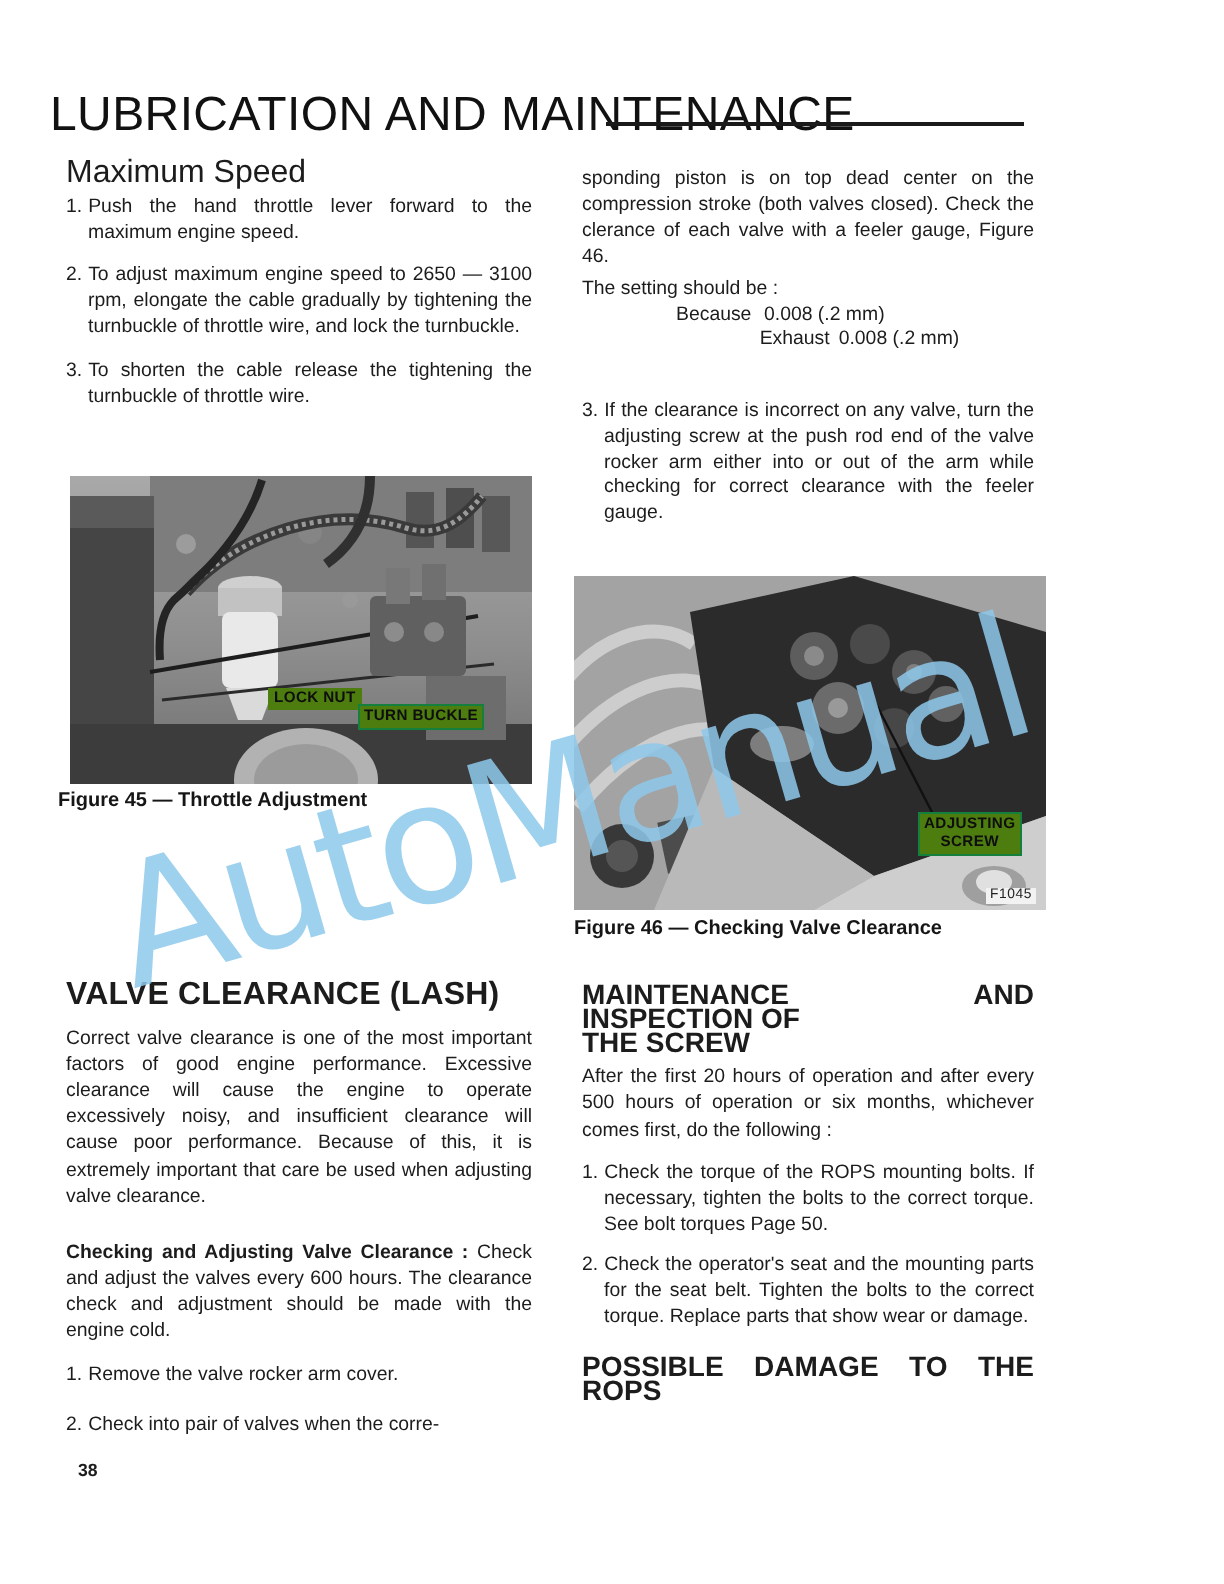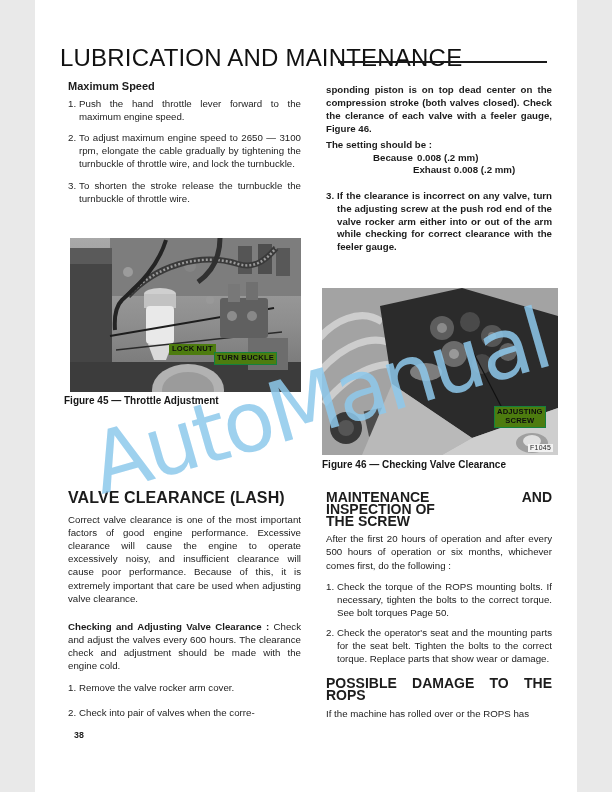--- a/index.html
+++ b/index.html
@@ -1,31 +1,31 @@
 <!DOCTYPE html>
 <html><head>
 <meta charset="utf-8">
 <style>
   html,body{margin:0;padding:0;background:#e9e9e9;}
   .page{
-    position:relative;width:542px;height:792px;background:#ffffff;
+    position:relative;width:612px;height:792px;background:#ffffff;
     font-family:"Liberation Sans",sans-serif;color:#1c1c1c;overflow:hidden;
     margin:0 auto;
   }
   
   .header-title{
     position:absolute;left:25px;top:44px;font-size:24px;font-weight:normal;
     letter-spacing:0.2px;color:#111;white-space:nowrap;
   }
   .header-rule{position:absolute;left:303px;top:61px;width:209px;height:2px;background:#1a1a1a;}
   
   .col{position:absolute;width:233px;}
   .colR{position:absolute;width:226px;}
   .body-text{font-size:9.7px;line-height:13.1px;text-align:justify;color:#1c1c1c;}
-  .h-small{font-size:11px;font-weight:bold;margin:0 0 4px 0;}
+  .h-small{font-size:16px;font-weight:normal;margin:0 0 4px 0;}
   .h-section{font-size:16px;font-weight:bold;margin:0 0 9px 0;letter-spacing:0.1px;}
   .h-mid{font-size:14px;font-weight:bold;line-height:11.8px;margin:0;}
   .li{padding-left:11px;text-indent:-11px;margin-top:8px;}
   .li .num{margin-right:3px;}
   .caption{position:absolute;font-size:10px;font-weight:bold;color:#161616;white-space:nowrap;}
   .set-row{padding-left:47px;line-height:12.6px;}
   .set-label{display:inline-block;width:44px;}
   .page-number{position:absolute;left:39px;top:730px;font-size:8.8px;font-weight:bold;}
   
   .photo{position:absolute;overflow:hidden;background:#8d8d8d;}
@@ -57,21 +57,21 @@
 
   <div class="col body-text" style="left:33px;top:80px;">
     <div class="h-small">Maximum Speed</div>
     <div class="li" style="margin-top:3px;">
       <span class="num">1.</span><span>Push the hand throttle lever forward to the maximum engine speed.</span>
     </div>
     <div class="li">
       <span class="num">2.</span><span>To adjust maximum engine speed to 2650 — 3100 rpm, elongate the cable gradually by tightening the turnbuckle of throttle wire, and lock the turnbuckle.</span>
     </div>
     <div class="li">
-      <span class="num">3.</span><span>To shorten the stroke release the turnbuckle the turnbuckle of throttle wire.</span>
+      <span class="num">3.</span><span>To shorten the cable release the tightening the turnbuckle of throttle wire.</span>
     </div>
   </div>
 
   <div class="photo" style="left:35px;top:238px;width:231px;height:154px;">
     <svg viewBox="0 0 231 154" preserveAspectRatio="none">
       <defs>
         <linearGradient id="g45" x1="0" y1="0" x2="0" y2="1">
           <stop offset="0" stop-color="#a9a9a9"></stop>
             <stop offset="0.55" stop-color="#8e8e8e"></stop>
             <stop offset="1" stop-color="#6f6f6f"></stop>
@@ -122,30 +122,30 @@
     <div class="li" style="margin-top:9px;">
       <span class="num">1.</span><span>Remove the valve rocker arm cover.</span>
     </div>
     <div class="li" style="margin-top:12px;">
       <span class="num">2.</span><span>Check into pair of valves when the corre-</span>
     </div>
   </div>
 
   <div class="page-number">38</div>
 
-  <div class="colR body-text" style="left:291px;top:84px;line-height:12.9px;font-weight:bold;">
+  <div class="colR body-text" style="left:291px;top:84px;line-height:12.9px;">
     <div>sponding piston is on top dead center on the compression stroke (both valves closed). Check the clerance of each valve with a feeler gauge, Figure 46.</div>
     <div style="margin-top:3px;text-align:left;">The setting should be :</div>
     <div class="set-row" style="text-align:left;">
       <span class="set-label">Because</span><span>0.008 (.2 mm)</span>
     </div>
     <div class="set-row" style="text-align:center;">
       <span class="set-label">Exhaust</span><span>0.008 (.2 mm)</span>
     </div>
-    <div class="li" style="margin-top:13px;">
+    <div class="li" style="margin-top:23px;">
       <span class="num">3.</span><span>If the clearance is incorrect on any valve, turn the adjusting screw at the push rod end of the valve rocker arm either into or out of the arm while checking for correct clearance with the feeler gauge.</span>
     </div>
   </div>
 
   <div class="photo" style="left:287px;top:288px;width:236px;height:167px;">
     <svg viewBox="0 0 236 167" preserveAspectRatio="none">
       <rect width="236" height="167" fill="#a3a3a3"></rect>
       <g stroke="#d2d2d2" stroke-width="7" fill="none" opacity="0.9">
         <path d="M-10,60 C10,30 40,20 60,34"></path>
         <path d="M-6,88 C20,56 52,44 74,58"></path>
@@ -184,18 +184,17 @@
     <div class="h-mid">MAINTENANCE AND INSPECTION OF</div>
     <div class="h-mid">THE SCREW</div>
     <div style="margin-top:5px;">After the first 20 hours of operation and after every 500 hours of operation or six months, whichever comes first, do the following :</div>
     <div class="li" style="margin-top:8px;">
       <span class="num">1.</span><span>Check the torque of the ROPS mounting bolts. If necessary, tighten the bolts to the correct torque. See bolt torques Page 50.</span>
     </div>
     <div class="li" style="margin-top:7px;">
       <span class="num">2.</span><span>Check the operator's seat and the mounting parts for the seat belt. Tighten the bolts to the correct torque. Replace parts that show wear or damage.</span>
     </div>
     <div class="h-mid" style="margin-top:13px;">POSSIBLE DAMAGE TO THE ROPS</div>
-    <div style="margin-top:5px;">If the machine has rolled over or the ROPS has</div>
   </div>
 
   <div class="watermark">AutoManual</div>
 
 </div>
 
 </body></html>

